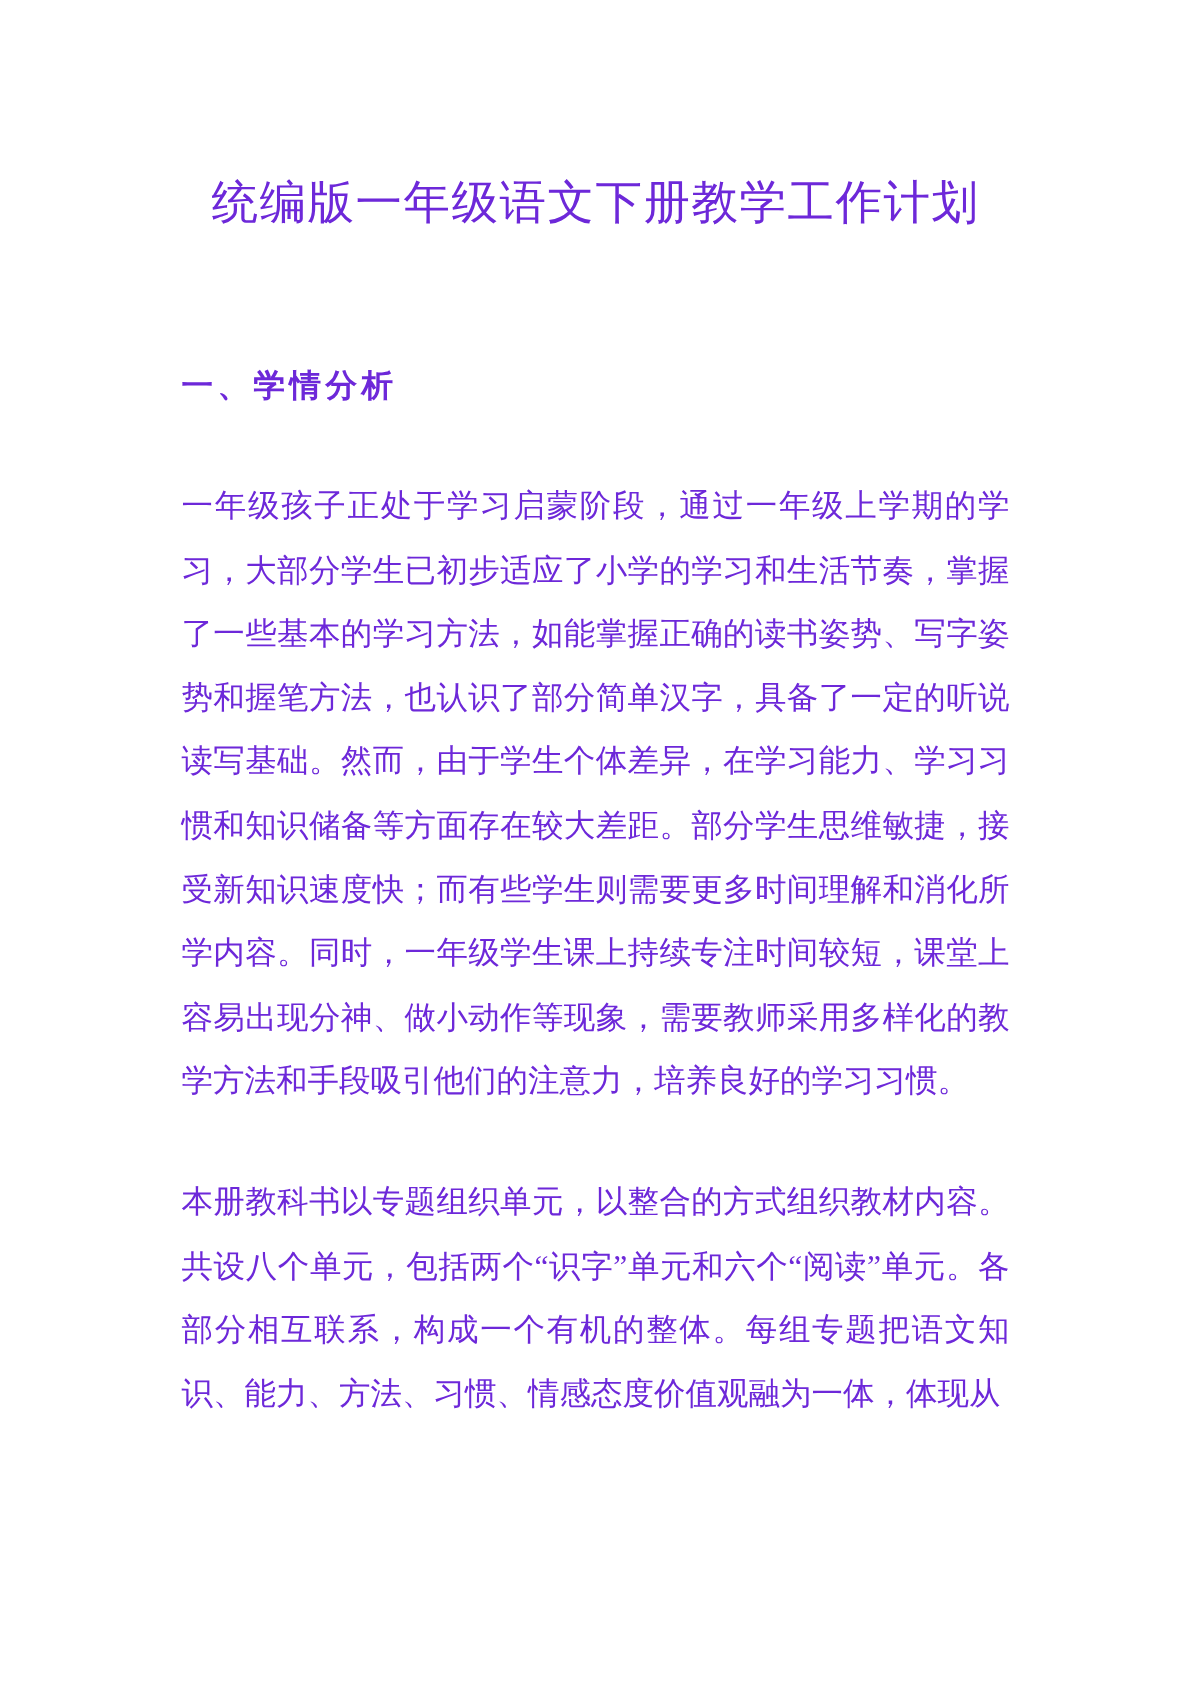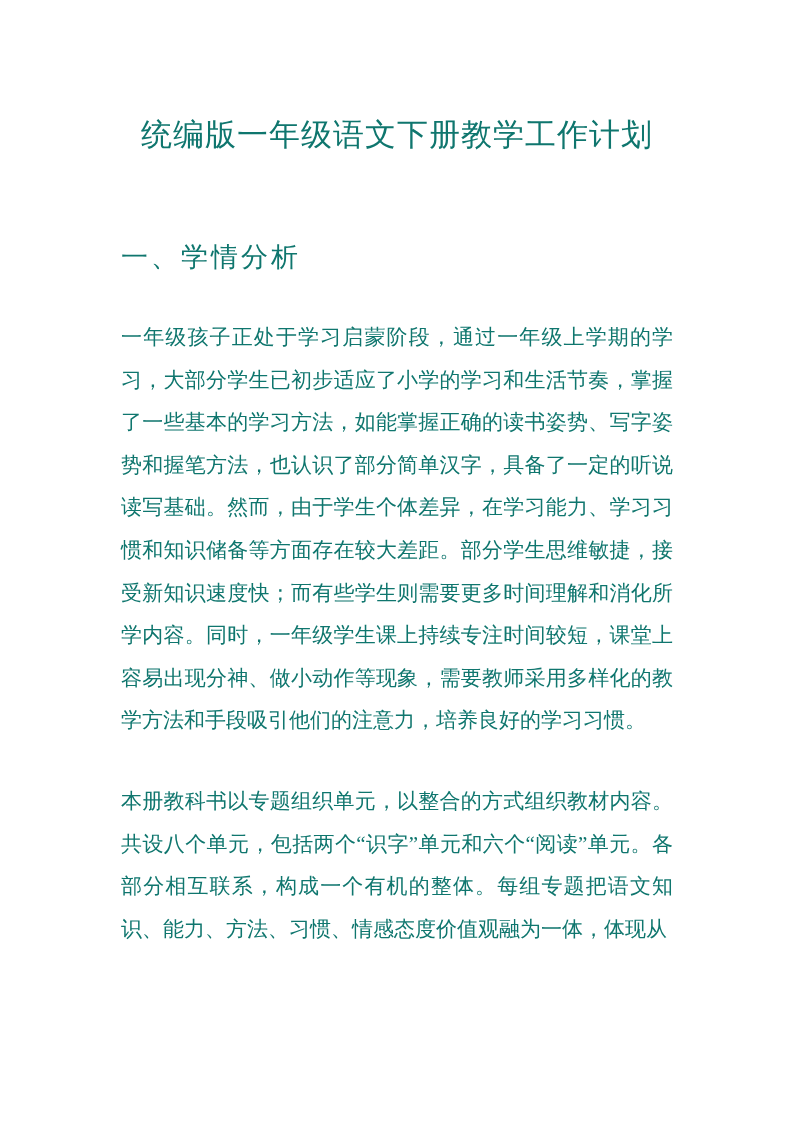--- a/index.html
+++ b/index.html
@@ -7,42 +7,42 @@
     padding: 0;
     background: #ffffff;
   }
   .page {
     position: relative;
     width: 793px;
     height: 1122px;
     background: #ffffff;
     overflow: hidden;
     font-family: "Liberation Serif", serif;
-    color: #0f766e;
+    color: #6d28d9;
   }
   .content {
     position: absolute;
     left: 121px;
     width: 552px;
     top: 0;
   }
   .doc-title {
     margin-top: 110px;
     font-size: 31px;
     line-height: 50px;
     text-align: center;
     letter-spacing: 1px;
     white-space: nowrap;
     font-weight: 400;
   }
   .section-heading {
-    font-size: 27px;
+    font-size: 21px;
     line-height: 42px;
     letter-spacing: 3px;
-    font-weight: 400;
+    font-weight: 700;
   }
   .heading-1 {
     margin-top: 76px;
   }
   .heading-2 {
     margin-top: 34px;
   }
   .section-body {
     margin-top: 38px;
     font-size: 21px;

